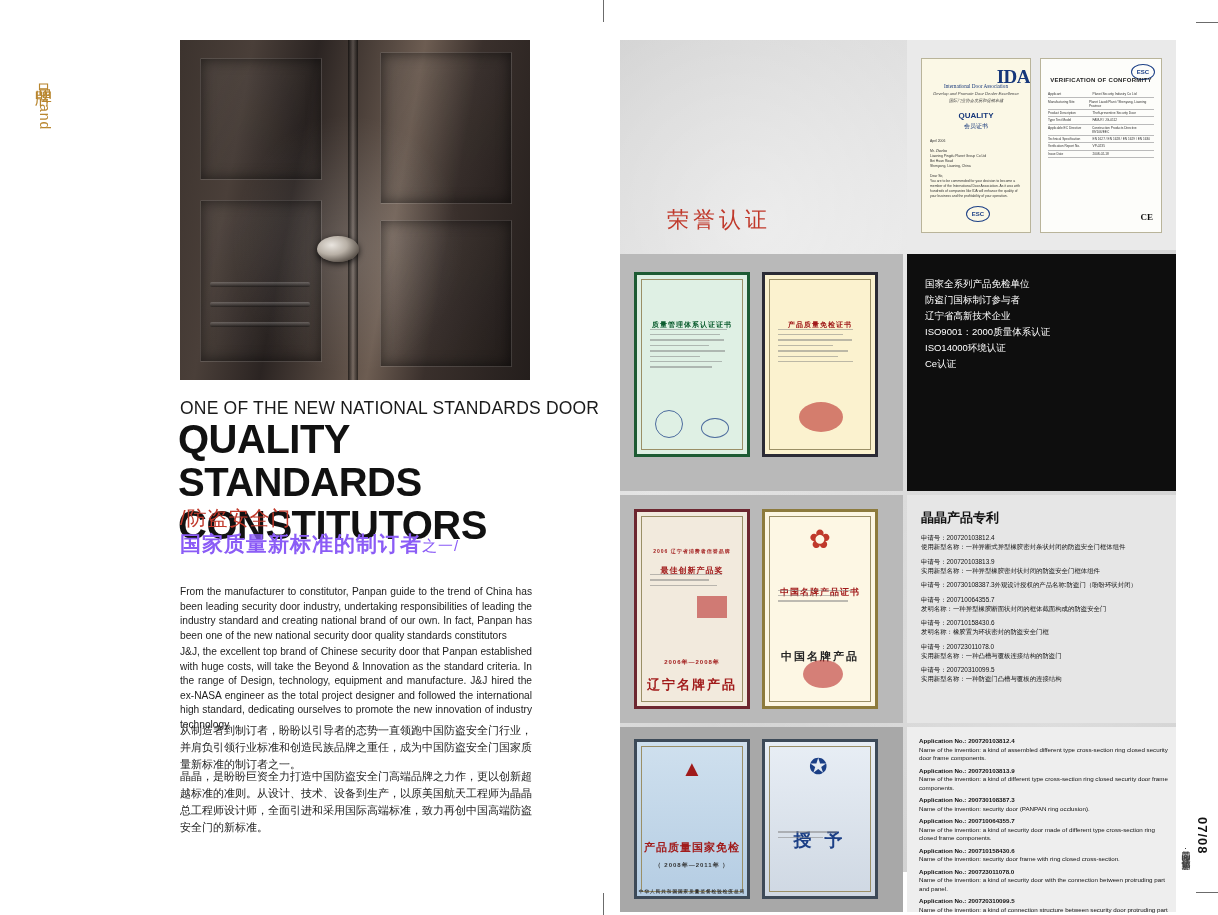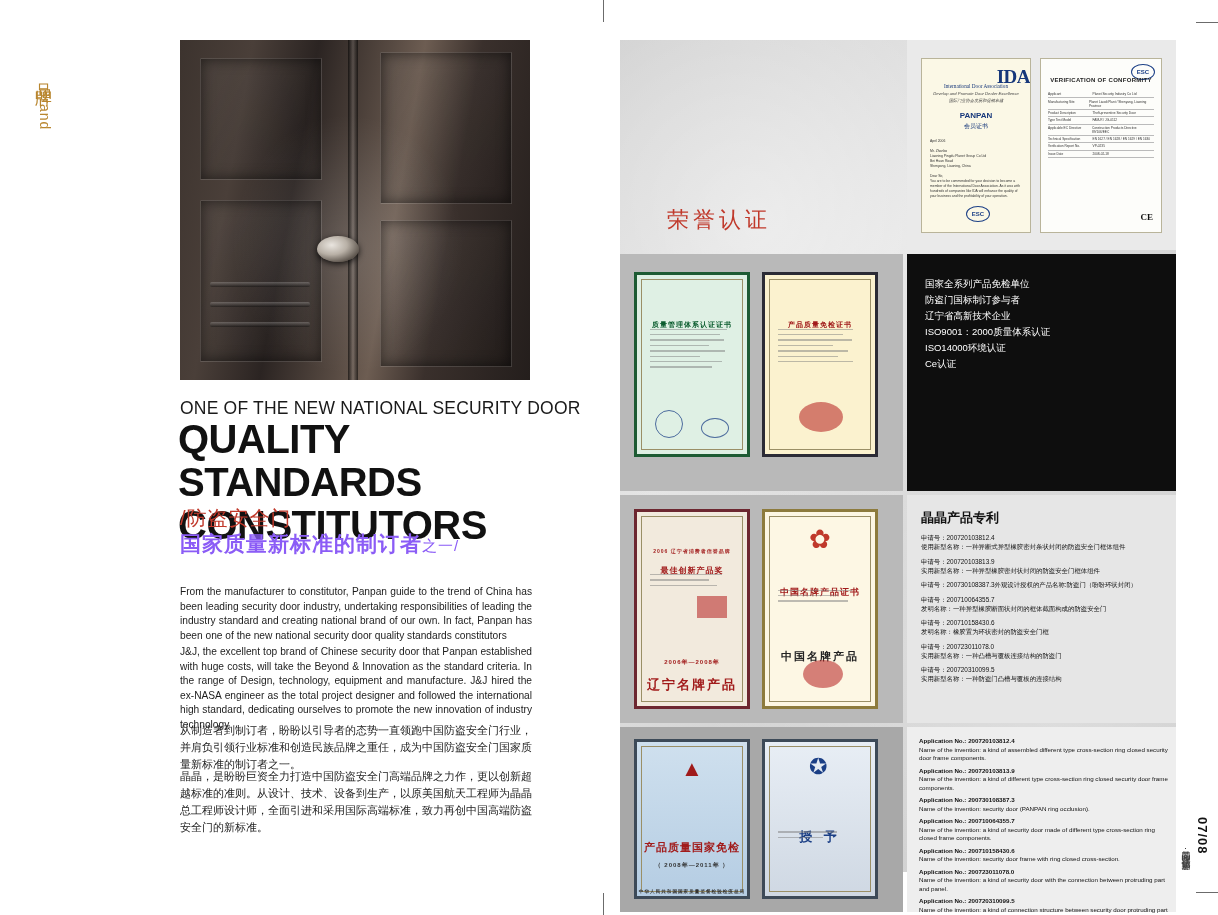--- a/index.html
+++ b/index.html
@@ -370,21 +370,21 @@
     <div class="panel p2"></div>
     <div class="panel p3"></div>
     <div class="panel p4"></div>
     <div class="seam"></div>
     <div class="bar b1"></div>
     <div class="bar b2"></div>
     <div class="bar b3"></div>
     <div class="handle"></div>
   </div>
 
-  <div class="headline-kicker">ONE OF THE NEW NATIONAL SECURITY DOOR</div>
+  <div class="headline-kicker">ONE OF THE NEW NATIONAL STANDARDS DOOR</div>
   <div class="headline">QUALITY STANDARDS CONSTITUTORS</div>
   <div class="subhead-en">/防盗安全门</div>
   <div class="subhead-cn">
     <span>国家质量新标准的制订者</span><span class="small">之一/</span>
   </div>
 
   <div class="para en1">From the manufacturer to constitutor, Panpan guide to the trend of China has been leading security door industry, undertaking responsibilities of leading the industry standard and creating national brand of our own. In fact, Panpan has been one of the new national security door quality standards constitutors</div>
   <div class="para en2">J&amp;J, the excellent top brand of Chinese security door that Panpan established with huge costs, will take the Beyond &amp; Innovation as the standard criteria. In the range of Design, technology, equipment and manufacture.  J&amp;J hired the ex-NASA engineer as the total project designer and followed the international high standard, dedicating ourselves to promote the new innovation of industry technology.</div>
   <div class="para cn1">从制造者到制订者，盼盼以引导者的态势一直领跑中国防盗安全门行业，并肩负引领行业标准和创造民族品牌之重任，成为中国防盗安全门国家质量新标准的制订者之一。</div>
   <div class="para cn2">晶晶，是盼盼巨资全力打造中国防盗安全门高端品牌之力作，更以创新超越标准的准则。从设计、技术、设备到生产，以原美国航天工程师为晶晶总工程师设计师，全面引进和采用国际高端标准，致力再创中国高端防盗安全门的新标准。</div>
@@ -396,21 +396,21 @@
   <div class="cert-title-box">
     <div class="cert-title-cn">荣誉认证</div>
   </div>
 
   <div class="tile tile-ida">
     <div class="mini-cert" style="left:14px;top:18px;width:110px;height:175px;">
       <div class="ida-head">IDA</div>
       <div class="ida-sub">International Door Association</div>
       <div class="ida-sub2">Develop and Promote Door Dealer Excellence</div>
       <div class="ida-sub2" style="top:39px;">国际门业协会发展和促销卓越</div>
-      <div class="ida-member">PANPAN</div>
+      <div class="ida-member">QUALITY</div>
       <div class="ida-member-cn">会员证书</div>
       <div class="ida-body" style="white-space:pre-line;">April 2006
 
 Mr. Zhanbo
 Liaoning Pingdu Planet Group Co Ltd
 Bei Huan Road
 Shenyang, Liaoning, China
 
 Dear Sir,
 You are to be commended for your decision to become a member of the International Door Association.  As it was with hundreds of companies like IDA will enhance the quality of your business and the profitability of your operation.</div>
@@ -564,21 +564,21 @@
     <div class="framed" style="left:14px;top:12px;width:116px;height:160px;background:linear-gradient(180deg,#cfe0ee,#b5cde3);border-color:#3d4a58;">
       <div class="inner"></div>
       <div class="badge-star" style="left:44px;top:16px;font-size:22px;color:#a01a1a;">▲</div>
       <div class="cert-cn-title red" style="top:48%;font-size:11px;letter-spacing:1px;">产品质量国家免检</div>
       <div class="cert-cn-title" style="top:62%;font-size:6px;color:#333;">（ 2008年—2011年 ）</div>
       <div class="cert-cn-title" style="top:80%;font-size:4.6px;color:#333;">中华人民共和国国家质量监督检验检疫总局</div>
     </div>
     <div class="framed" style="left:142px;top:12px;width:116px;height:160px;background:linear-gradient(180deg,#e8eef5,#cfd8e3);border-color:#3d4a58;">
       <div class="inner"></div>
       <div class="badge-star" style="left:44px;top:14px;font-size:22px;color:#1b3f86;">✪</div>
-      <div class="cert-cn-title blue" style="top:40%;font-size:13px;letter-spacing:4px;">授 予</div>
+      <div class="cert-cn-title blue" style="top:40%;font-size:18px;letter-spacing:4px;">授 予</div>
       <div class="cert-body-lines" style="top:58%;">
         <div class="cbl" style="width:70%"></div>
           <div class="cbl" style="width:54%"></div>
       </div>
     </div>
   </div>
 
   <div class="tile tile-apps">
     <div class="apps-list">
       <div class="app-item">

